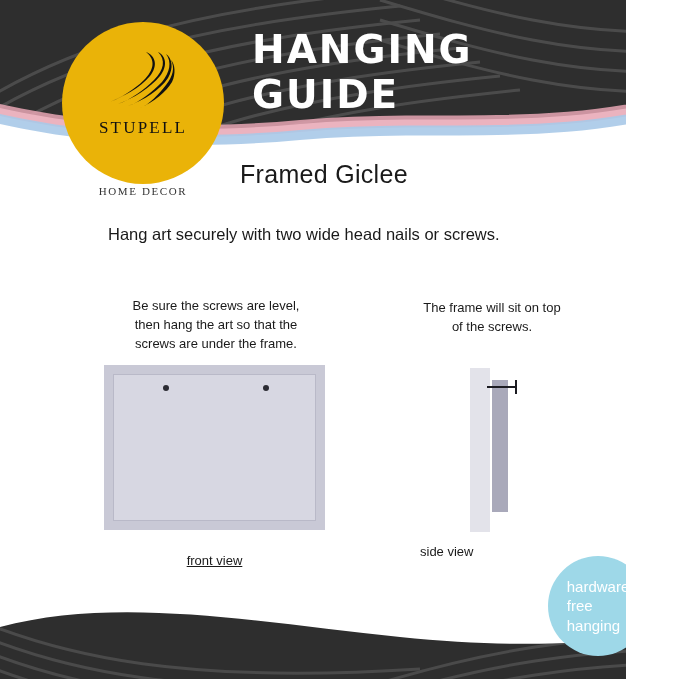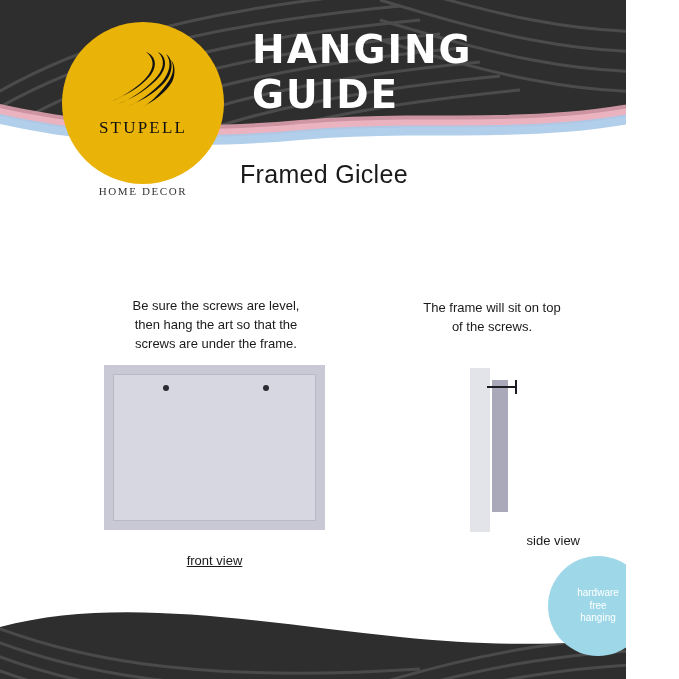--- a/index.html
+++ b/index.html
@@ -199,42 +199,42 @@
   .screw-head {
     position: absolute;
     left: 45px; top: 12px;
     width: 2px;
     height: 14px;
     background: #1c1c22;
   }
   .label-side {
     position: absolute;
     left: 420px;
-    top: 533px;
+    top: 544px;
     width: 160px;
-    text-align: right;
+    text-align: left;
     font-size: 13px;
     color: #1a1a1a;
   }
 
   
   .badge {
     position: absolute;
     left: 548px;
     top: 556px;
     width: 100px;
     height: 100px;
     border-radius: 50%;
     background: #9ed8e8;
     color: #ffffff;
     display: flex;
     align-items: center;
     justify-content: center;
-    text-align: center;
-    font-size: 10px;
+    text-align: left;
+    font-size: 15px;
     line-height: 1.28;
     z-index: 8;
   }
 </style>
 </head>
 <body>
 
 <div id="page">
 
   <div class="banner-top">
@@ -272,20 +272,21 @@
       <path d="M12,56 C28,50 44,40 54,28 C62,18 60,8 52,4 C60,12 58,22 48,32 C38,42 24,52 12,56 Z" fill="#111111"></path>
       <path d="M22,58 C38,52 54,42 62,30 C68,20 66,10 60,6 C66,14 64,24 56,34 C46,44 34,54 22,58 Z" fill="#111111"></path>
       <path d="M34,60 C48,54 60,44 66,34 C70,26 69,16 65,12 C69,20 67,28 60,37 C52,47 44,56 34,60 Z" fill="#111111"></path>
     </svg>
     <div class="logo-name">STUPELL</div>
     <div class="logo-sub">HOME DECOR</div>
   </div>
 
   <div class="product-type">Framed Giclee</div>
 
+  <div class="instruction">Hang art securely with two wide head nails or screws.</div>
 
   <div class="caption caption-left" style="white-space: pre-line;">Be sure the screws are level,
 then hang the art so that the
 screws are under the frame.</div>
 
   <div class="caption caption-right" style="white-space: pre-line;">The frame will sit on top
 of the screws.</div>
 
   <div class="front-view">
     <div class="front-view-inner"></div>

